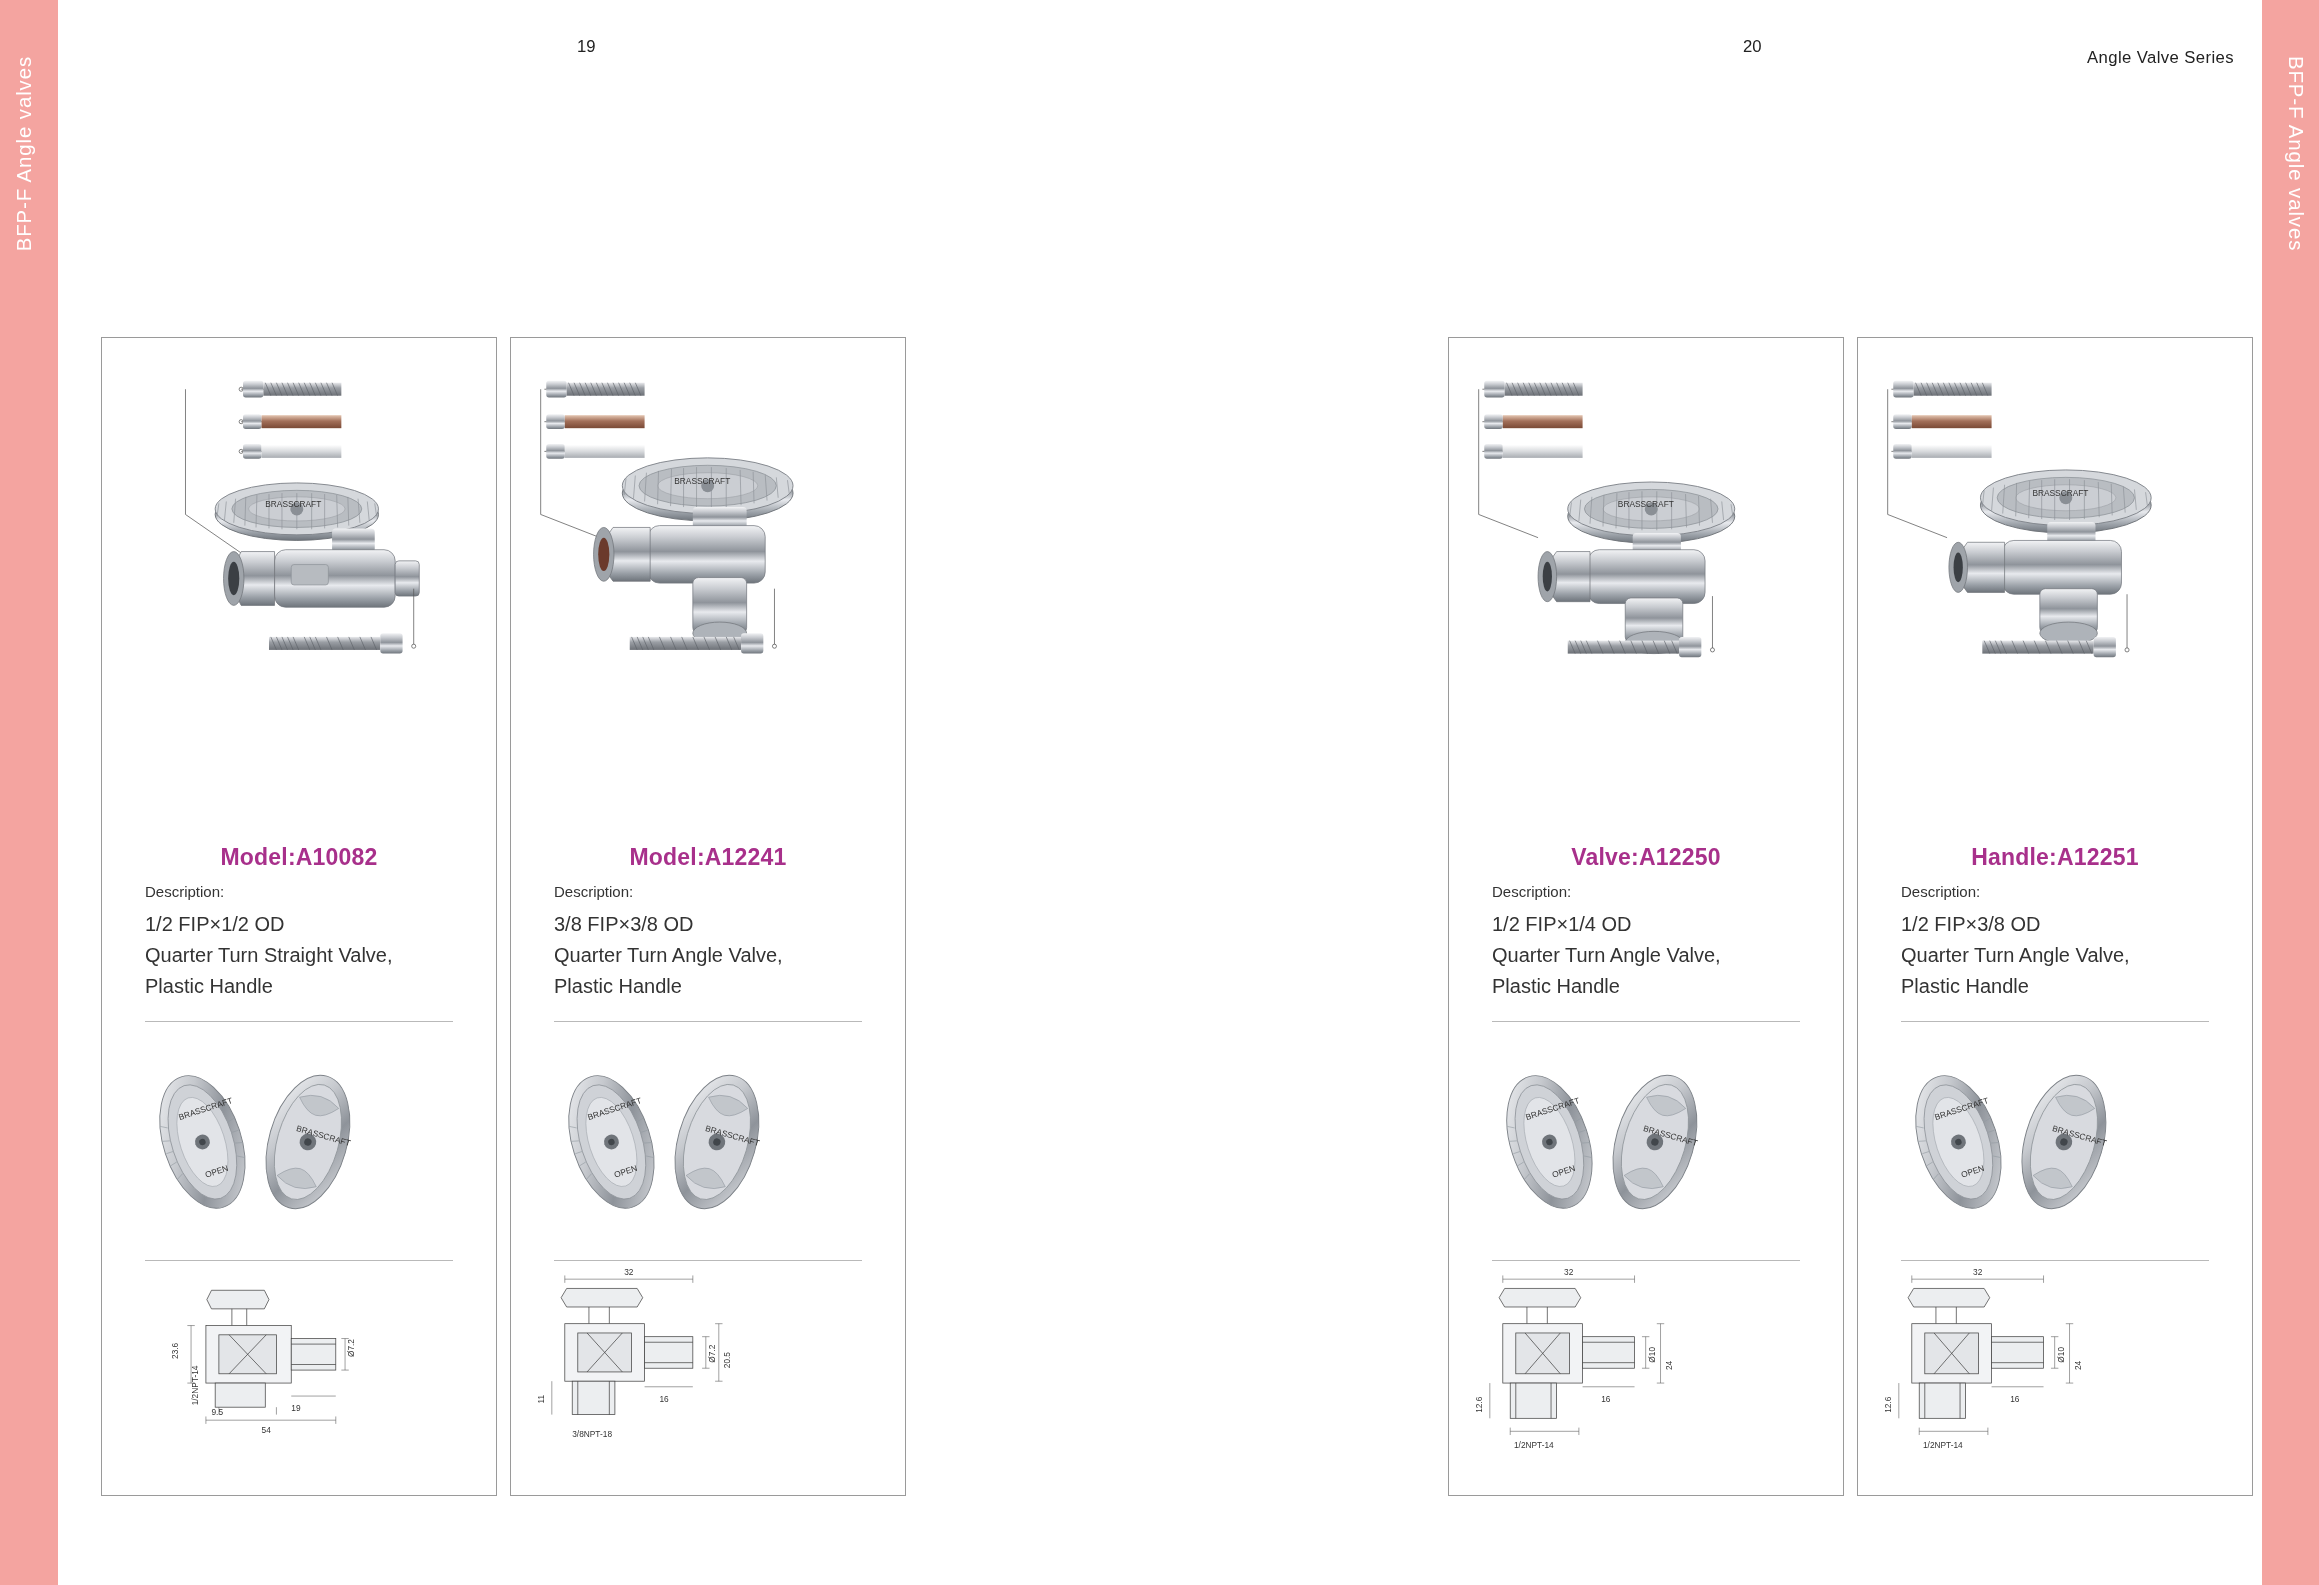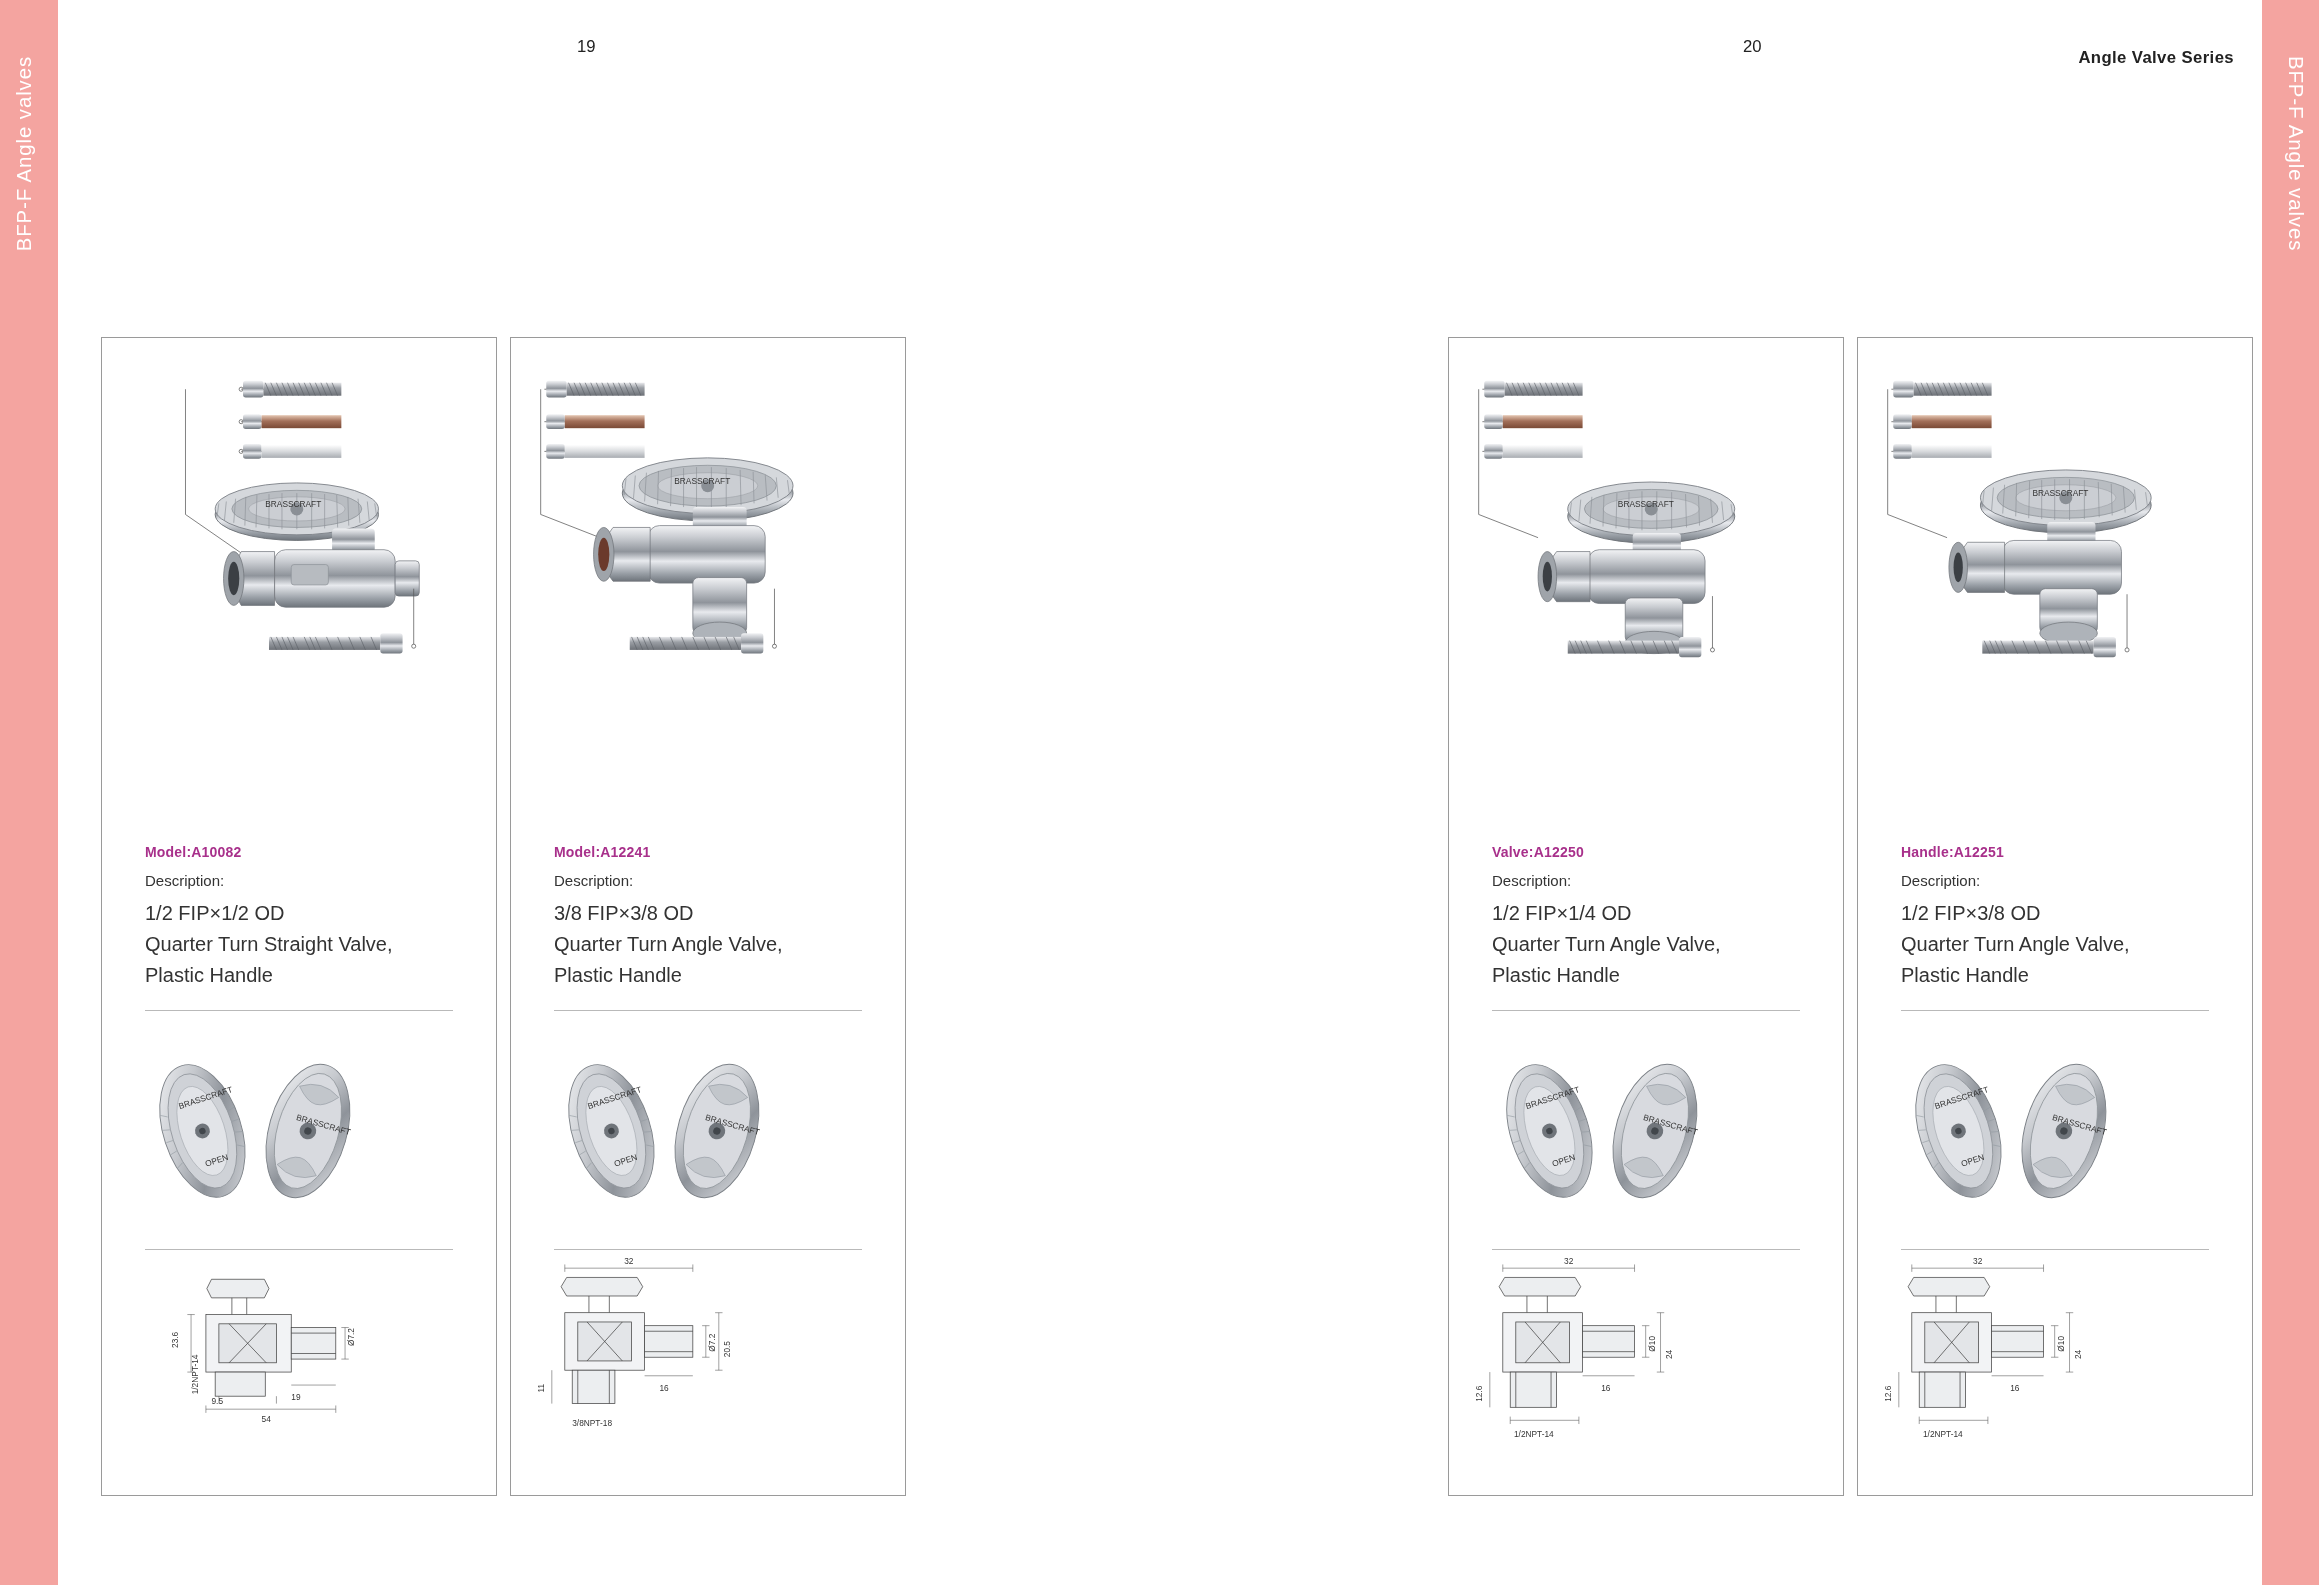--- a/index.html
+++ b/index.html
@@ -65,21 +65,20 @@
   .page-number.left  { left: 519px;  top: 37px; }
   .page-number.right { left: 1685px; top: 37px; }
 
   .running-head {
     position: absolute;
     right: 28px;
     top: 48px;
     font-size: 16.7px;
     color: #222;
     letter-spacing: 0.4px;
-    font-weight: bold;
   }
 
   
   .card {
     position: absolute;
     top: 337px;
     width: 396px;
     height: 1159px;
     border: 0.9px solid #9a9a9a;
     box-sizing: border-box;
@@ -95,22 +94,23 @@
     position: relative;
     height: 506px;
     width: 100%;
   }
 
   
   .model {
     margin: 0 43px;
     color: #a8308b;
     font-weight: bold;
-    font-size: 14px;
+    font-size: 23px;
     letter-spacing: 0.2px;
+    text-align: center;
   }
   .desc-label {
     margin: 12px 43px 0 43px;
     font-size: 15px;
     color: #333;
   }
   .desc-body {
     margin: 9.3px 43px 0 43px;
     font-size: 20px;
     color: #333;

